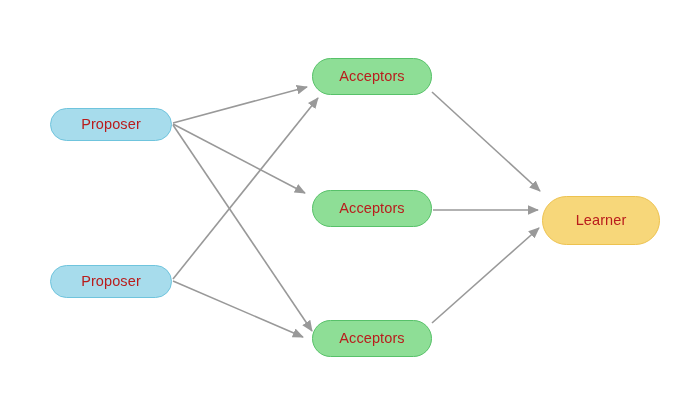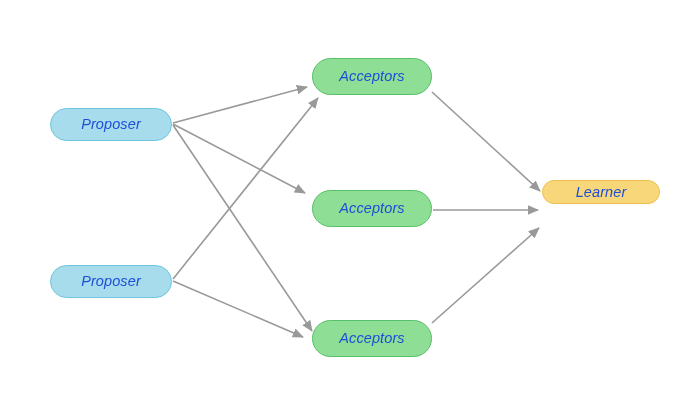--- a/index.html
+++ b/index.html
@@ -29,24 +29,23 @@
   .node {
     position: absolute;
     box-sizing: border-box;
     display: flex;
     align-items: center;
     justify-content: center;
     border-radius: 999px;
     border-style: solid;
     border-width: 1.4px;
     font-size: 14.5px;
-    color: #1d4ed8;
+    color: #b91c1c;
     letter-spacing: 0.1px;
     white-space: nowrap;
-    font-style: italic;
   }
   .node-label {
     line-height: 1;
     pointer-events: none;
   }
 </style>
 </head>
 <body>
 
 <div id="canvas" style="background: rgb(255, 255, 255);">
@@ -78,18 +77,18 @@
       </div>
       <div class="node" style="left: 312px; top: 58px; width: 120px; height: 37px; background: rgb(142, 222, 150); border-color: rgb(87, 193, 105);">
         <span class="node-label">Acceptors</span>
       </div>
       <div class="node" style="left: 312px; top: 190px; width: 120px; height: 37px; background: rgb(142, 222, 150); border-color: rgb(87, 193, 105);">
         <span class="node-label">Acceptors</span>
       </div>
       <div class="node" style="left: 312px; top: 320px; width: 120px; height: 37px; background: rgb(142, 222, 150); border-color: rgb(87, 193, 105);">
         <span class="node-label">Acceptors</span>
       </div>
-      <div class="node" style="left: 542px; top: 180px; width: 118px; height: 24px; background: rgb(247, 215, 122); border-color: rgb(237, 194, 79);">
+      <div class="node" style="left: 542px; top: 196px; width: 118px; height: 49px; background: rgb(247, 215, 122); border-color: rgb(237, 194, 79);">
         <span class="node-label">Learner</span>
       </div>
     </div>
 
 </div>
 
 </body></html>

